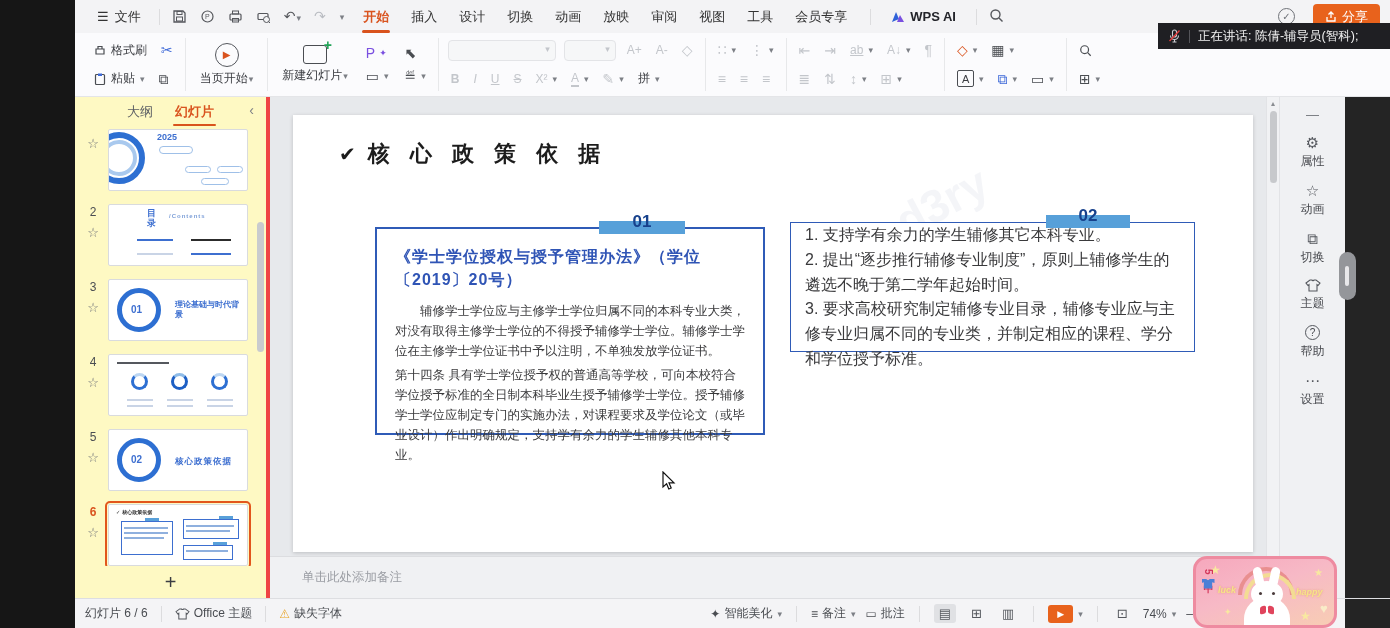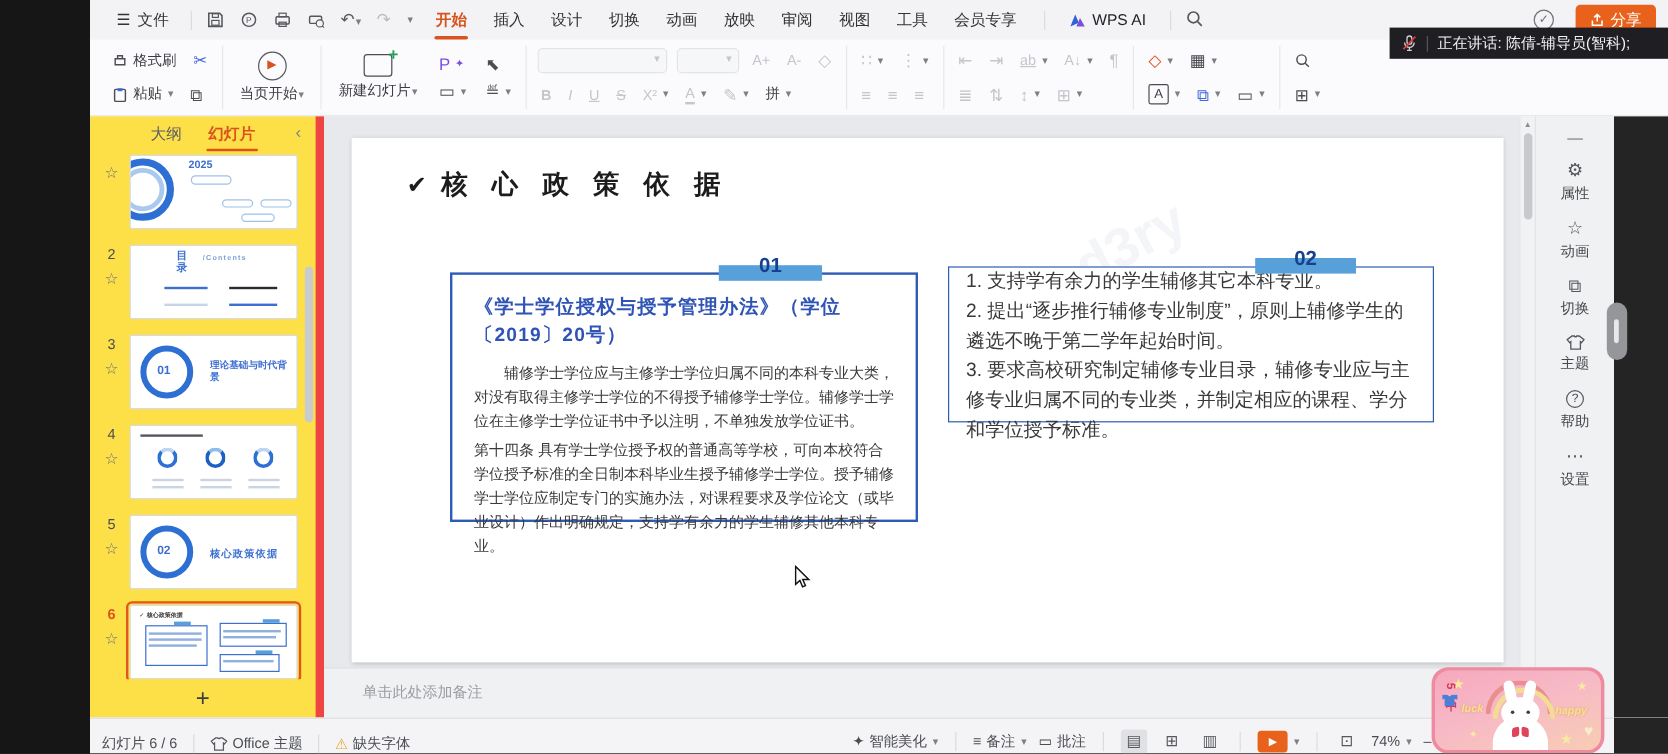--- a/index.html
+++ b/index.html
@@ -16,21 +16,21 @@
   .vdiv { width:1px; height:16px; background:#dcdcde; margin:0 4px; }
   .qat { display:flex; align-items:center; gap:13px; color:#55575c; }
   .qat .g { font-size:14px; line-height:1; }
   .qat svg { display:block; }
   .gray { color:#b9bcc2; }
   .chev { font-size:9px; color:#7c7f85; margin-left:1px; }
   .tabs { display:flex; align-items:center; }
   .tab { position:relative; padding:7px 11px; color:#333; }
   .tab.active { color:#d9531e; font-weight:bold; }
   .tab.active::after { content:""; position:absolute; left:10px; right:10px; bottom:0; height:3px; border-radius:2px; background:#d9531e; }
-  .wpsai { display:flex; align-items:center; gap:5px; padding:0 8px; font-weight:normal; color:#23242a; }
+  .wpsai { display:flex; align-items:center; gap:5px; padding:0 8px; font-weight:bold; color:#23242a; }
   .mb-spacer { flex:1; }
   .sync { width:17px; height:17px; border:1.4px solid #6f7278; border-radius:50%; display:flex; align-items:center; justify-content:center; font-size:10px; color:#6f7278; }
   .share-btn { display:flex; align-items:center; gap:5px; background:#e8621c; color:#fff; border-radius:4px; padding:4px 12px; font-size:13px; margin-left:10px; }
 
   
   .toolbar { height:64px; background:#fbfbfd; border-bottom:1px solid #e4e5e8; display:flex; align-items:stretch; padding:5px 6px; flex:0 0 auto; }
   .tgroup { display:flex; flex-direction:column; justify-content:center; gap:4px; padding:0 9px; border-right:1px solid #e7e8ea; }
   .trow { display:flex; align-items:center; gap:8px; height:25px; }
   .tbtn { display:inline-flex; align-items:center; gap:4px; font-size:12px; color:#3b3d42; border-radius:4px; padding:2px 3px; white-space:nowrap; }
   .tbtn .g { font-size:14px; line-height:1; color:#4a4d52; }
@@ -43,21 +43,21 @@
   .stack2 { display:flex; flex-direction:column; gap:5px; justify-content:center; }
   .combo { width:108px; height:21px; background:#f6f7f8; border:1px solid #e3e4e7; border-radius:4px; position:relative; }
   .combo.small { width:52px; }
   .combo::after { content:"▾"; position:absolute; right:5px; top:3px; font-size:9px; color:#c3c6cb; }
   .boxA { width:17px; height:17px; border:1.2px solid #4a4d52; border-radius:2px; display:flex; align-items:center; justify-content:center; font-size:11px; }
 
   
   .main { flex:1; display:flex; min-height:0; }
 
   
-  .sidebar { width:195px; background:#fde047; display:flex; flex-direction:column; border-right:7px solid #ef4444; }
+  .sidebar { width:195px; background:#fef9c3; display:flex; flex-direction:column; border-right:4px solid #ef4444; }
   .side-tabs { height:30px; display:flex; align-items:center; justify-content:center; gap:18px; font-size:13px; color:#5b5e63; position:relative; flex:0 0 auto; }
   .side-tab { padding:4px 2px; position:relative; }
   .side-tab.active { color:#d9531e; font-weight:bold; }
   .side-tab.active::after { content:""; position:absolute; left:0; right:0; bottom:-1px; height:2.5px; background:#d9531e; border-radius:2px; }
   .side-collapse { position:absolute; right:12px; top:5px; color:#7c7f85; font-size:14px; }
   .thumbs { flex:1; overflow:hidden; padding:2px 0 0 8px; position:relative; }
   .srow { display:flex; gap:5px; margin-bottom:13px; }
   .scol { width:20px; display:flex; flex-direction:column; align-items:center; gap:6px; padding-top:1px; font-size:12px; color:#4a4d52; }
   .scol .star { color:#6f7278; font-size:13px; }
   .scol.cur { color:#d9531e; font-weight:bold; }
@@ -107,21 +107,21 @@
   
   .rightpanel { width:66px; background:#f0f1f3; border-left:1px solid #e2e3e6; display:flex; flex-direction:column; align-items:center; padding-top:10px; gap:13px; }
   .rp-collapse { color:#6f7278; font-size:13px; }
   .rp-item { display:flex; flex-direction:column; align-items:center; gap:3px; font-size:12px; color:#46484d; }
   .rp-item .g { font-size:15px; color:#55585e; line-height:1; }
   .qmark { width:15px; height:15px; border:1.3px solid #55585e; border-radius:50%; font-size:10px; display:flex; align-items:center; justify-content:center; }
 
   .blackcol { width:45px; background:#242424; }
 
   
-  .statusbar { height:30px; background:#f4f4f6; border-top:1px solid #dddee1; display:flex; align-items:flex-end; font-size:12px; color:#4a4d52; flex:0 0 auto; }
+  .statusbar { height:30px; background:#f4f4f6; border-top:1px solid #dddee1; display:flex; align-items:center; font-size:12px; color:#4a4d52; flex:0 0 auto; }
   .sb-left { display:flex; align-items:center; gap:9px; padding-left:10px; }
   .sb-right { margin-left:auto; display:flex; align-items:center; gap:10px; margin-right:152px; }
   .sb-item { display:flex; align-items:center; gap:4px; }
   .warn { color:#e8a325; font-size:12px; }
   .viewbtn { padding:2px 5px; border-radius:3px; font-size:13px; color:#55585e; }
   .viewbtn.active { background:#e0e1e4; }
   .playbtn { width:25px; height:18px; background:#e8621c; border-radius:3px; color:#fff; font-size:9px; display:flex; align-items:center; justify-content:center; }
   .sb-cap { width:45px; height:30px; background:#242424; }
 
   

